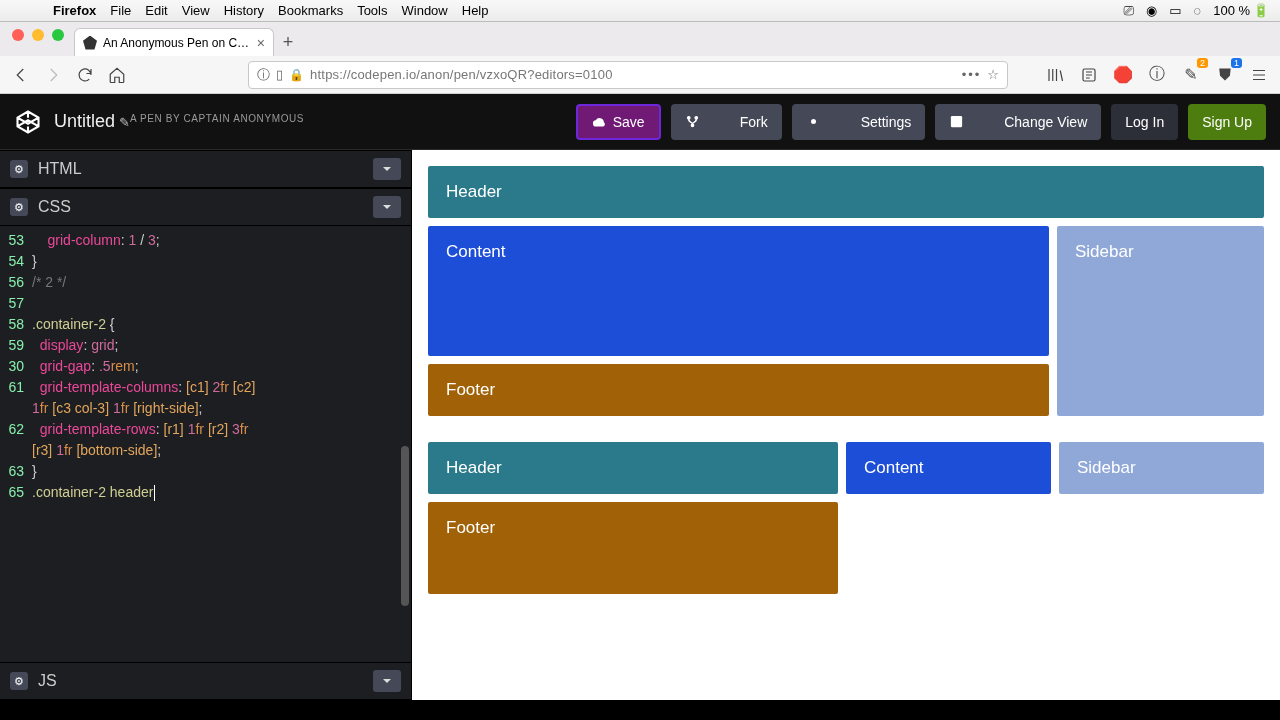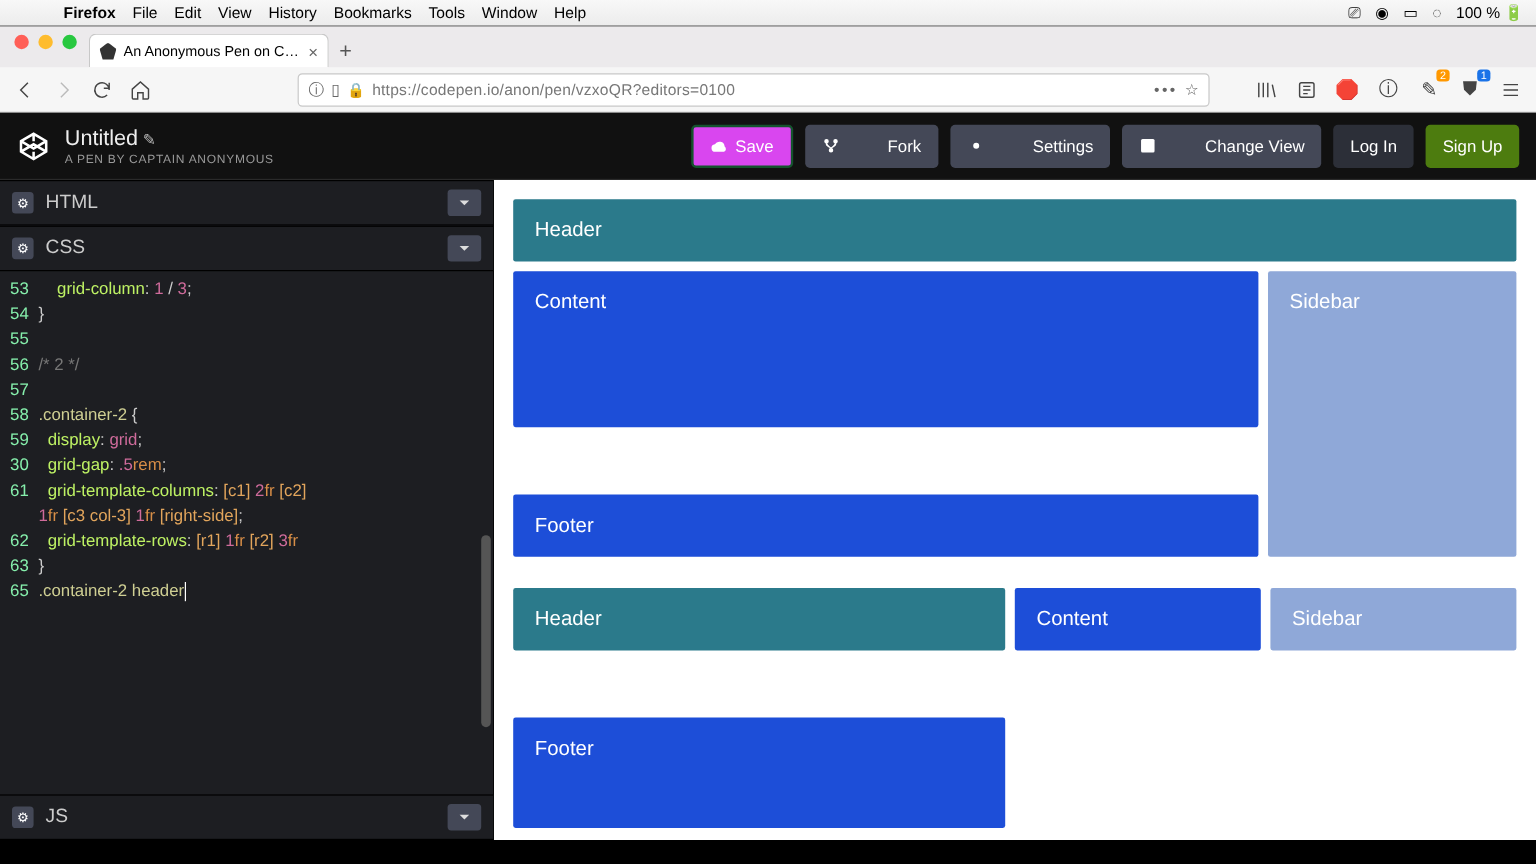--- a/index.html
+++ b/index.html
@@ -38,57 +38,57 @@
 .badge.blue::after{background:#1a73e8;}
 
 
 .codepen{ background:#000; color:#fff; height:606px; display:flex; flex-direction:column; }
 .cp-header{ height:56px; display:flex; align-items:center; padding:0 14px; border-bottom:1px solid #2a2a2a; background:#111;}
 .cp-logo{ width:28px; height:28px; margin-right:12px; }
 .cp-logo svg{width:28px;height:28px;fill:none;stroke:#fff;stroke-width:2.4;}
 .cp-title{ font-size:18px; color:#eee; }
 .cp-title .pencil{ font-size:13px; margin-left:4px; color:#bbb;}
 .cp-sub{ font-size:10px; color:#999; letter-spacing:.6px; margin-top:2px;}
-.cp-tcol{display:flex;flex-direction:column;justify-content:flex-end;}
+.cp-tcol{display:flex;flex-direction:row;justify-content:flex-end;}
 .cp-hspacer{flex:1;}
 .cp-btn{ background:#444857; color:#fff; border:none; height:36px; padding:0 14px; font-size:14px; border-radius:4px; margin-left:10px; display:inline-flex; align-items:center; gap:6px;}
 .cp-btn svg{width:15px;height:15px;fill:#fff;}
-.cp-btn.primary{ background:#d946ef; border:2px solid #14532d;}
+.cp-btn.primary{ background:#701a75; border:2px solid #6d28d9;}
 .cp-btn.outline{ background:#444857;gap:40px;}
 .cp-btn.dark{ background:#2c2f38;}
 .cp-btn.light{ background:#4d7c0f;}
 
 .cp-body{ flex:1; display:flex; min-height:0;}
 .editors{ width:412px; background:#1d1e22; display:flex; flex-direction:column; font-family:Menlo,Consolas,monospace; font-size:14px; border-right:1px solid #000;}
 .panel-head{ height:38px; background:#1d1e22; display:flex; align-items:center; padding:0 10px; color:#ccc; font-family:-apple-system,sans-serif; font-size:16px; border-top:1px solid #000; border-bottom:1px solid #000; position:relative;}
 .panel-head .gear{ width:18px; height:18px; margin-right:10px; background:#444857; border-radius:3px; display:flex; align-items:center; justify-content:center; font-size:11px; color:#fff;}
 .panel-head .chev{ margin-left:auto; background:#444857; width:28px; height:22px; border-radius:3px; display:flex; align-items:center; justify-content:center;}
 .panel-head .chev svg{width:12px;height:12px;fill:#ddd;}
 .code-area{ flex:1; overflow:hidden; padding:4px 0 4px 4px; position:relative; color:#ccc;}
 .line{ display:flex; align-items:flex-start; line-height:21px; white-space:pre; }
 .ln{ width:28px; text-align:right; color:#86efac; padding-right:8px; user-select:none; flex-shrink:0;}
 .code{ flex:1; white-space:pre-wrap; word-break:break-all;}
 .tok-sel{color:#cfcf93;}
-.tok-prop{color:#bef264;}
+.tok-prop{color:#ec4899;}
 .tok-punc{color:#ccc;}
 .tok-val{color:#cf6b9b;}
 .tok-num{color:#cf6b9b;}
 .tok-unit{color:#d88e47;}
 .tok-com{color:#777;}
 .tok-br{color:#e2a55c;}
 .cursor{ display:inline-block; width:1px; height:16px; background:#fff; vertical-align:middle; margin-left:1px;}
 .scrollbar-track{position:absolute; right:2px; top:0; bottom:0; width:10px;}
 .scrollbar-thumb{position:absolute; right:0; width:8px; background:#555; border-radius:4px; top:220px; height:160px;}
 
 .preview{ flex:1; background:#fff; padding:16px; overflow:auto;}
 .box{ color:#fff; padding:16px 18px; font-size:17px; border-radius:2px;}
 .box.header{background:#2b7a8b;}
 .box.content{background:#1d4ed8;}
 .box.sidebar{background:#8fa8d8;}
-.box.footer{background:#1d4ed8;margin-top:48px;}
+.box.footer{background:#a16207;}
 
 
 .c1{display:grid;grid-template-columns:3fr 1fr;grid-template-rows:auto auto auto;gap:8px;}
 .c1 .h{grid-column:1/3;}
 .c1 .ct{grid-column:1/2;grid-row:2/3;height:130px;}
 .c1 .sb{grid-column:2/3;grid-row:2/4;}
 .c1 .ft{grid-column:1/2;grid-row:3/4;}
 
 .c2{display:grid;grid-template-columns:2fr 1fr 1fr;grid-template-rows:auto auto;gap:8px;}
 .c2 .h{grid-column:1/2;}
@@ -252,29 +252,29 @@
         <span>CSS</span>
         <span class="chev">
             <svg viewBox="0 0 12 12">
               <path d="M2 4l4 4 4-4z"></path>
             </svg>
           </span>
       </div>
       <div class="code-area">
         <div class="line"><span class="ln">53</span><span class="code">    <span class="tok-prop">grid-column</span><span class="tok-punc">:</span> <span class="tok-num">1</span> <span class="tok-punc">/</span> <span class="tok-num">3</span><span class="tok-punc">;</span></span></div>
         <div class="line"><span class="ln">54</span><span class="code"><span class="tok-punc">}</span></span></div>
-        <div class="line"><span class="ln">55</span><span class="code"> </span></div>
         <div class="line"><span class="ln">56</span><span class="code"><span class="tok-com">/* 2 */</span></span></div>
         <div class="line"><span class="ln">57</span><span class="code"> </span></div>
         <div class="line"><span class="ln">58</span><span class="code"><span class="tok-sel">.container-2</span> <span class="tok-punc">{</span></span></div>
         <div class="line"><span class="ln">59</span><span class="code">  <span class="tok-prop">display</span><span class="tok-punc">:</span> <span class="tok-val">grid</span><span class="tok-punc">;</span></span></div>
         <div class="line"><span class="ln">30</span><span class="code">  <span class="tok-prop">grid-gap</span><span class="tok-punc">:</span> <span class="tok-num">.5</span><span class="tok-unit">rem</span><span class="tok-punc">;</span></span></div>
         <div class="line"><span class="ln">61</span><span class="code">  <span class="tok-prop">grid-template-columns</span><span class="tok-punc">:</span> <span class="tok-br">[c1]</span> <span class="tok-num">2</span><span class="tok-unit">fr</span> <span class="tok-br">[c2]</span></span></div>
         <div class="line"><span class="ln">  </span><span class="code"><span class="tok-num">1</span><span class="tok-unit">fr</span> <span class="tok-br">[c3 col-3]</span> <span class="tok-num">1</span><span class="tok-unit">fr</span> <span class="tok-br">[right-side]</span><span class="tok-punc">;</span></span></div>
         <div class="line"><span class="ln">62</span><span class="code">  <span class="tok-prop">grid-template-rows</span><span class="tok-punc">:</span> <span class="tok-br">[r1]</span> <span class="tok-num">1</span><span class="tok-unit">fr</span> <span class="tok-br">[r2]</span> <span class="tok-num">3</span><span class="tok-unit">fr</span></span></div>
+        <div class="line"><span class="ln">  </span><span class="code"><span class="tok-br">[r3]</span> <span class="tok-num">1</span><span class="tok-unit">fr</span> <span class="tok-br">[bottom-side]</span><span class="tok-punc">;</span></span></div>
         <div class="line"><span class="ln">63</span><span class="code"><span class="tok-punc">}</span></span></div>
         <div class="line"><span class="ln">65</span><span class="code"><span class="tok-sel">.container-2 header</span><span class="cursor"></span></span></div>
         <div class="scrollbar-track">
             <div class="scrollbar-thumb"></div>
           </div>
       </div>
       <div class="panel-head">
         <span class="gear">⚙</span>
         <span>JS</span>
         <span class="chev">

